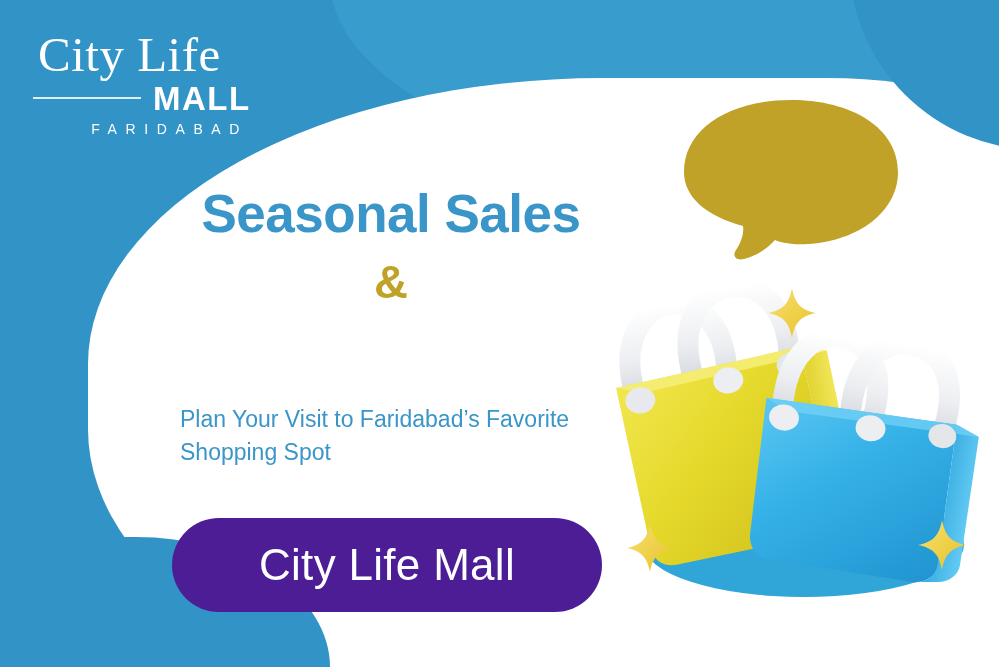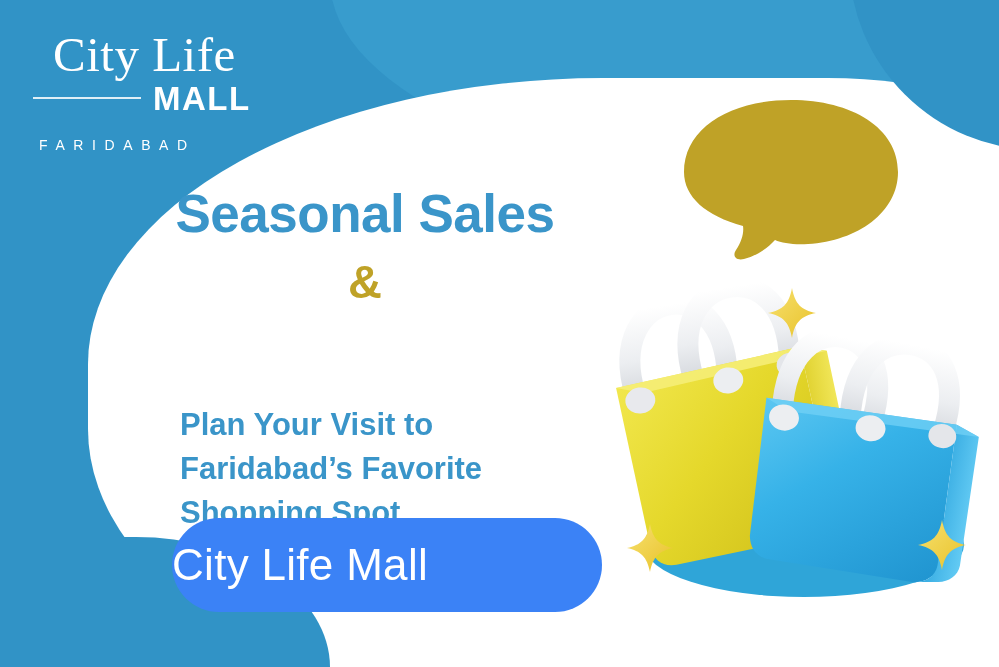--- a/index.html
+++ b/index.html
@@ -108,41 +108,43 @@
     margin-right: 12px;
   }
   .logo-mall {
     font-family: "Liberation Sans", sans-serif;
     font-size: 33px;
     font-weight: 700;
     letter-spacing: 1.5px;
     line-height: 1;
   }
   .logo-city {
-    margin-left: 20px;
+    margin-left: 5px;
     display: block;
   }
   .logo-sub {
     font-family: "Liberation Sans", sans-serif;
     font-size: 14px;
     font-weight: 400;
     letter-spacing: 8.6px;
-    margin-top: 22px;
+    margin-top: 6px;
     margin-left: 6px;
     white-space: nowrap;
+    text-align: right;
   }
 
   
   .headline {
     position: absolute;
     left: 0;
     top: 186px;
     width: 730px;
     text-align: center;
     z-index: 6;
+    padding-left: 26px;
   }
   .headline-l1,
   .headline-l3 {
     font-size: 53px;
     font-weight: 700;
     color: #3a95c9;
     letter-spacing: -0.5px;
     line-height: 1.05;
   }
   .headline-amp {
@@ -150,38 +152,39 @@
     font-weight: 700;
     color: #bfa227;
     line-height: 1;
     margin: 16px 0 14px 0;
   }
   .subtitle {
     position: absolute;
     left: 180px;
     top: 403px;
     width: 430px;
-    font-size: 31px;
-    font-weight: 700;
+    font-size: 23px;
+    font-weight: 400;
     color: #3a95c9;
     line-height: 1.42;
     z-index: 6;
   }
 
   
   .cta {
     position: absolute;
     left: 172px;
     top: 518px;
     width: 430px;
     height: 94px;
-    background: #3b82f6;
+    background: #4c1d95;
     border-radius: 47px;
     display: flex;
     align-items: center;
+    justify-content: center;
     z-index: 7;
     cursor: pointer;
   }
   .cta-label {
     font-size: 44px;
     font-weight: 300;
     color: #ffffff;
     letter-spacing: 0.3px;
   }
 

